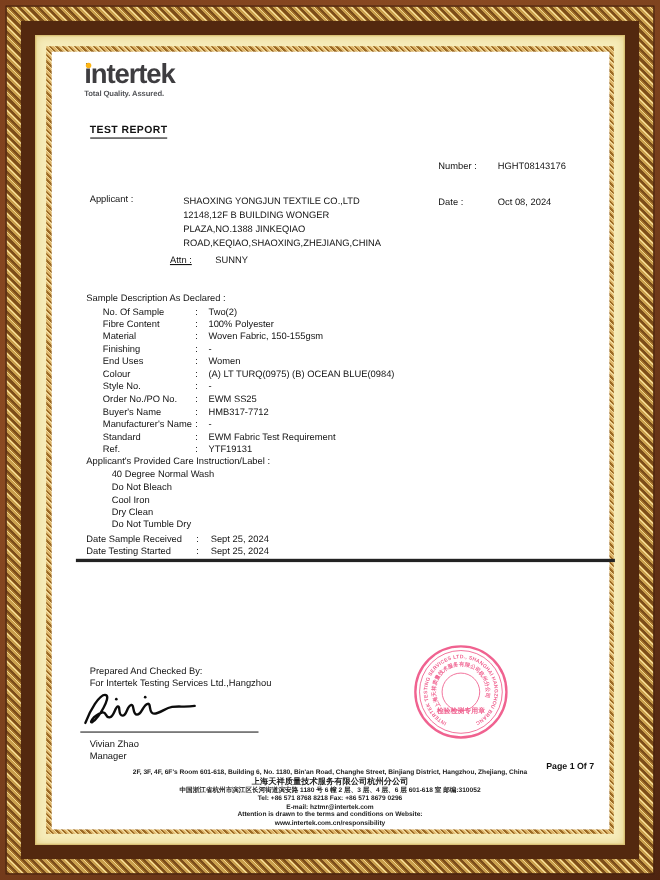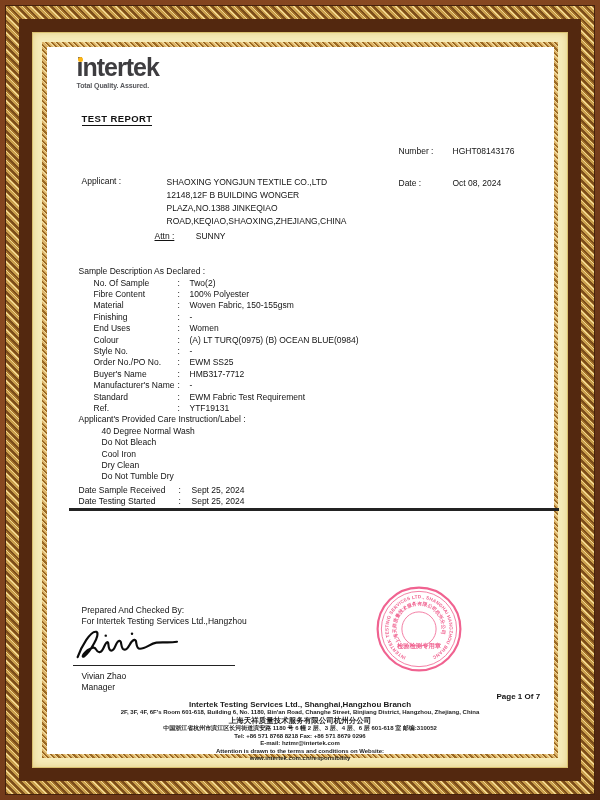--- a/index.html
+++ b/index.html
@@ -239,21 +239,20 @@
           <textPath href="#sring">INTERTEK TESTING SERVICES LTD.,  SHANGHAI HANGZHOU BRANCH</textPath>
         </text>
         <text class="cjk" font-size="5.4" font-weight="bold" fill="#ee4d81">
           <textPath href="#sarc">上海天祥质量技术服务有限公司杭州分公司</textPath>
         </text>
         <text class="cjk" x="50" y="71" font-size="7" font-weight="bold" fill="#ee4d81" text-anchor="middle">检验检测专用章</text>
       </svg>
 
       <div class="pageno">Page 1 Of 7</div>
       <div class="footer">
-        <div class="ft-co">Intertek Testing Services Ltd., Shanghai,Hangzhou Branch</div>
         <div class="ft-sm">2F, 3F, 4F, 6F's Room 601-618, Building 6, No. 1180, Bin'an Road, Changhe Street, Binjiang District, Hangzhou, Zhejiang, China</div>
         <div class="ft-cn">上海天祥质量技术服务有限公司杭州分公司</div>
         <div class="ft-cns">中国浙江省杭州市滨江区长河街道滨安路 1180 号 6 幢 2 层、3 层、4 层、6 层 601-618 室 邮编:310052</div>
         <div class="ft-sm">Tel: +86 571 8768 8218 Fax: +86 571 8679 0296</div>
         <div class="ft-sm">E-mail: hztmr@intertek.com</div>
         <div class="ft-sm">Attention is drawn to the terms and conditions on Website:</div>
         <div class="ft-sm">www.intertek.com.cn/responsibility</div>
       </div>
 
      </div>

